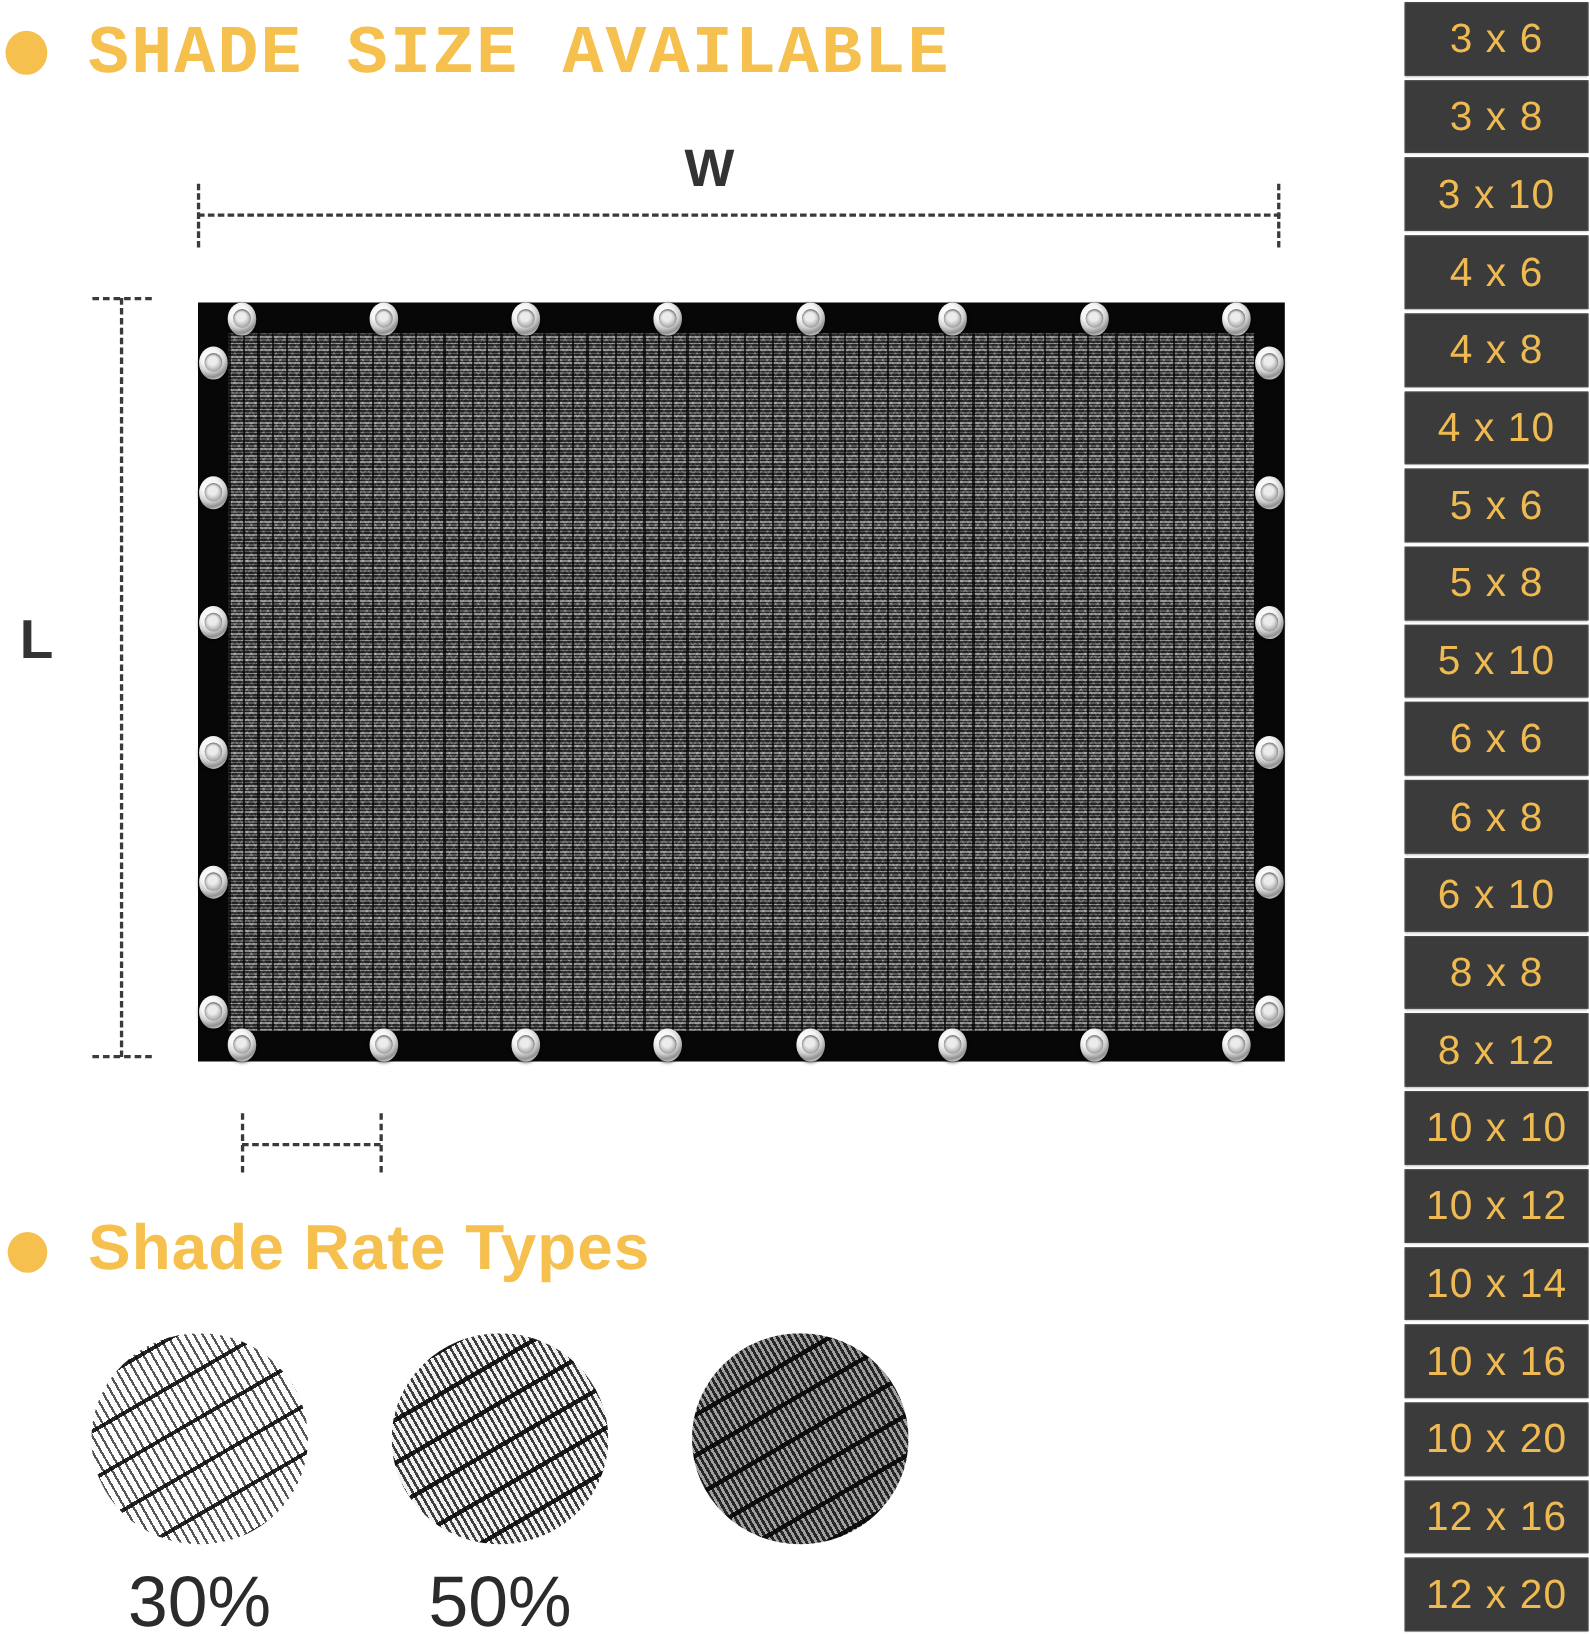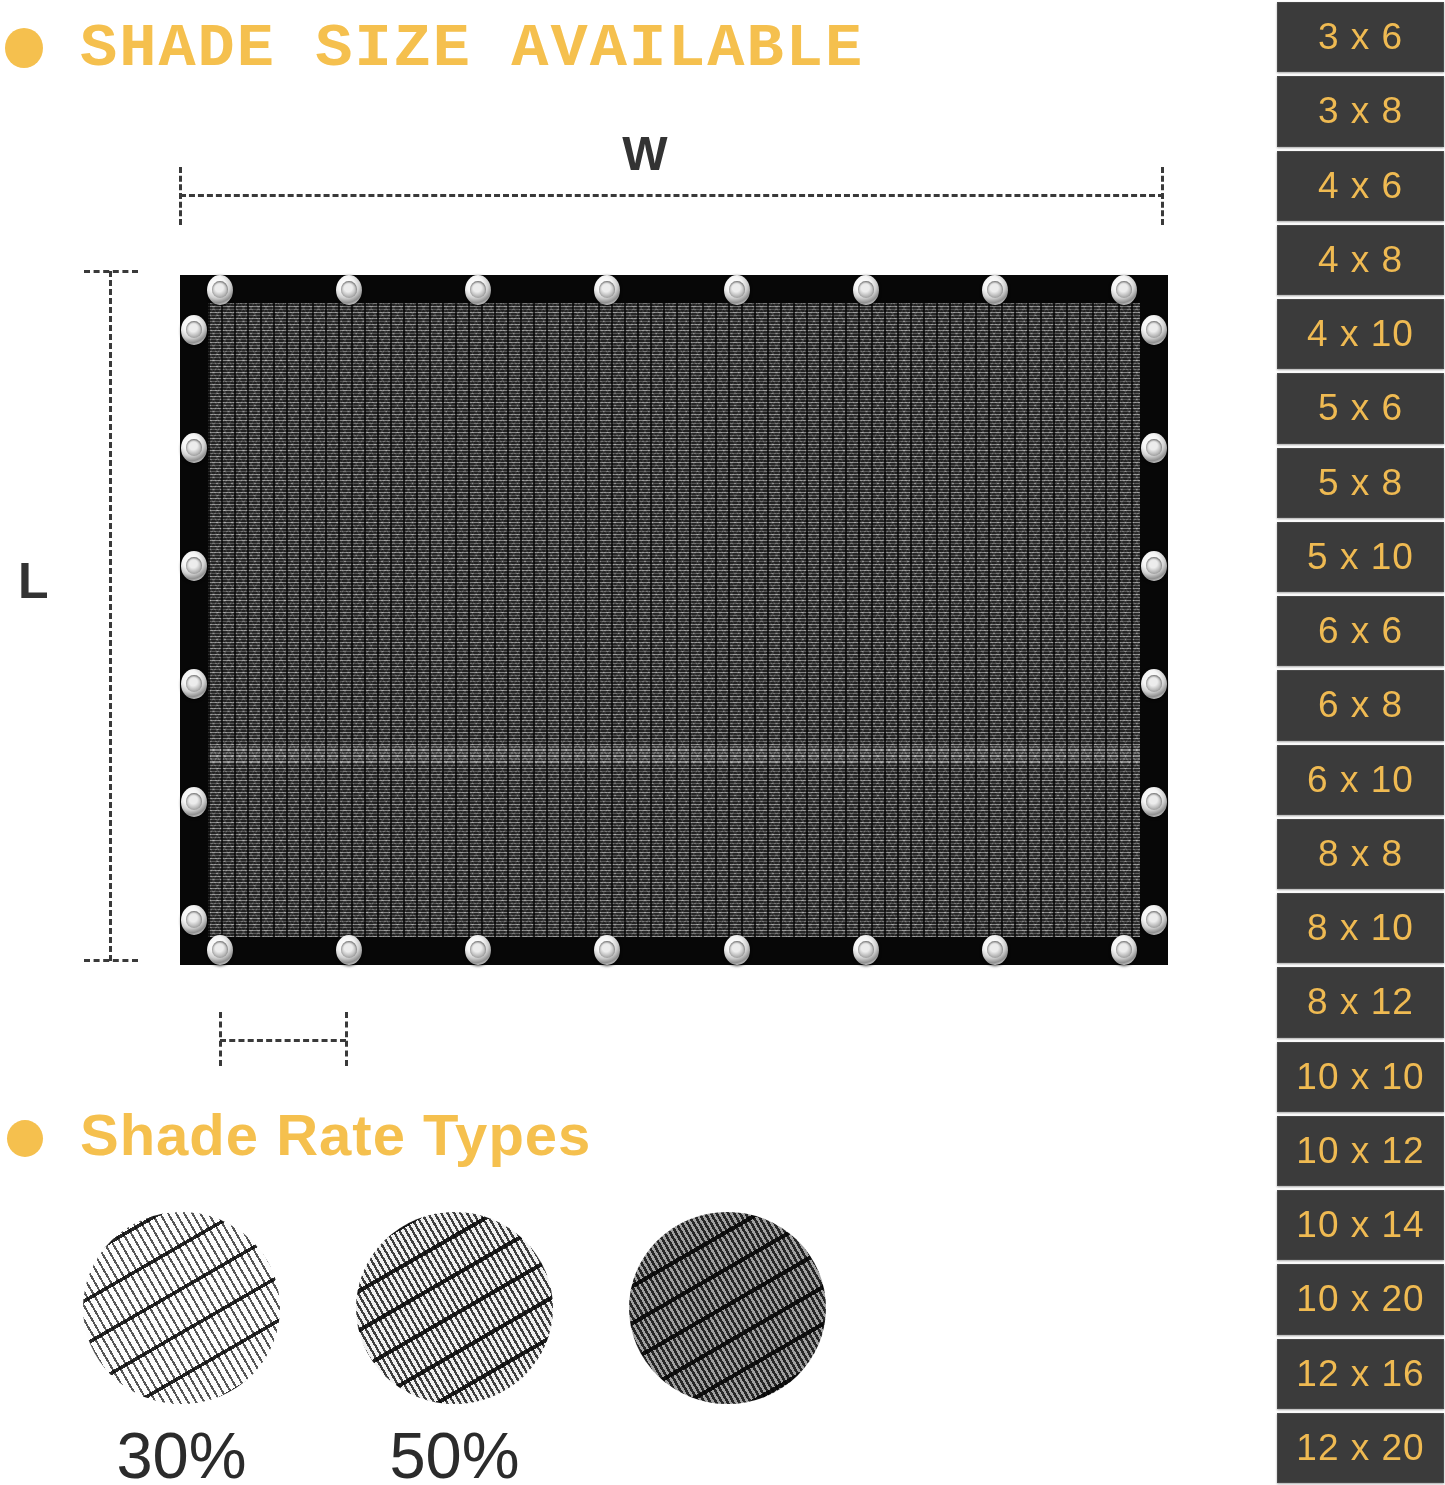--- a/index.html
+++ b/index.html
@@ -167,33 +167,34 @@
         <div class="rate-label">50%</div>
       </div>
       <div class="rate-item">
         <div class="rate-circle c2"></div>
       </div>
     </div>
 
   <div class="sizes-col" id="sizes-col">
       <div class="size-box">3 x 6</div>
       <div class="size-box">3 x 8</div>
+      <div class="size-box">3 x 10</div>
       <div class="size-box">4 x 6</div>
       <div class="size-box">4 x 8</div>
       <div class="size-box">4 x 10</div>
       <div class="size-box">5 x 6</div>
       <div class="size-box">5 x 8</div>
       <div class="size-box">5 x 10</div>
       <div class="size-box">6 x 6</div>
       <div class="size-box">6 x 8</div>
       <div class="size-box">6 x 10</div>
       <div class="size-box">8 x 8</div>
-      <div class="size-box">8 x 10</div>
       <div class="size-box">8 x 12</div>
       <div class="size-box">10 x 10</div>
       <div class="size-box">10 x 12</div>
       <div class="size-box">10 x 14</div>
+      <div class="size-box">10 x 16</div>
       <div class="size-box">10 x 20</div>
       <div class="size-box">12 x 16</div>
       <div class="size-box">12 x 20</div>
     </div>
 
 </div>
 
 </body></html>

